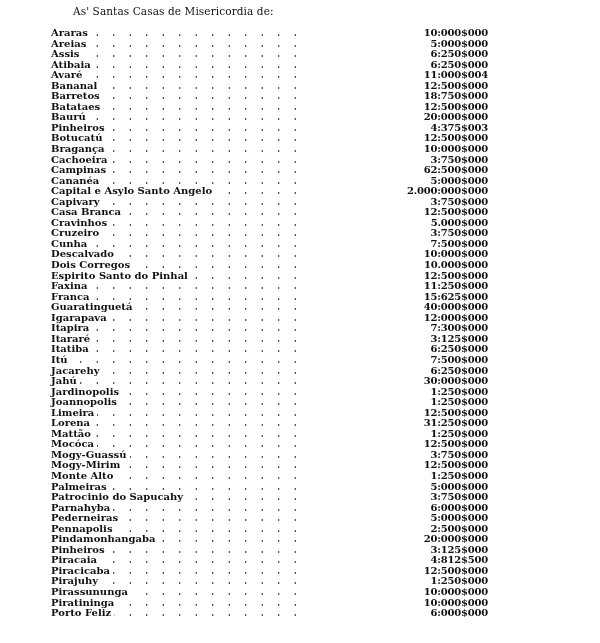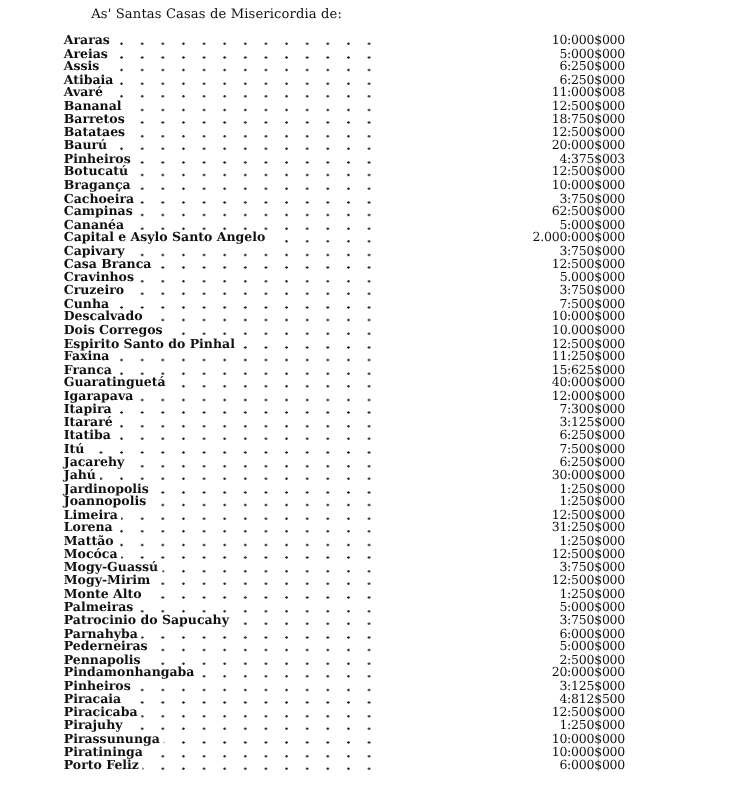--- a/index.html
+++ b/index.html
@@ -60,23 +60,23 @@
       top: 6px;
       height: 2px;
       background-image: radial-gradient(circle, #222 0.8px, transparent 1.1px);
       background-size: 16.5px 2px;
       background-repeat: repeat-x;
       background-position: 5px 0;
       z-index: 1;
     }
     .amount {
       position: absolute;
-      right: 56px;
+      right: 68px;
       top: 0;
-      font-weight: normal;
+      font-weight: bold;
       letter-spacing: -0.2px;
     }
   </style>
 </head>
 <body>
 
 <div class="page-mark"></div>
 
 <div class="heading">As' Santas Casas de Misericordia de:</div>
 
@@ -97,21 +97,21 @@
       <span class="amount">6:250$000</span>
     </div>
     <div class="row">
       <span class="leader"></span>
       <span class="name">Atibaia</span>
       <span class="amount">6:250$000</span>
     </div>
     <div class="row">
       <span class="leader"></span>
       <span class="name">Avaré</span>
-      <span class="amount">11:000$008</span>
+      <span class="amount">11:000$004</span>
     </div>
     <div class="row">
       <span class="leader"></span>
       <span class="name">Bananal</span>
       <span class="amount">12:500$000</span>
     </div>
     <div class="row">
       <span class="leader"></span>
       <span class="name">Barretos</span>
       <span class="amount">18:750$000</span>

